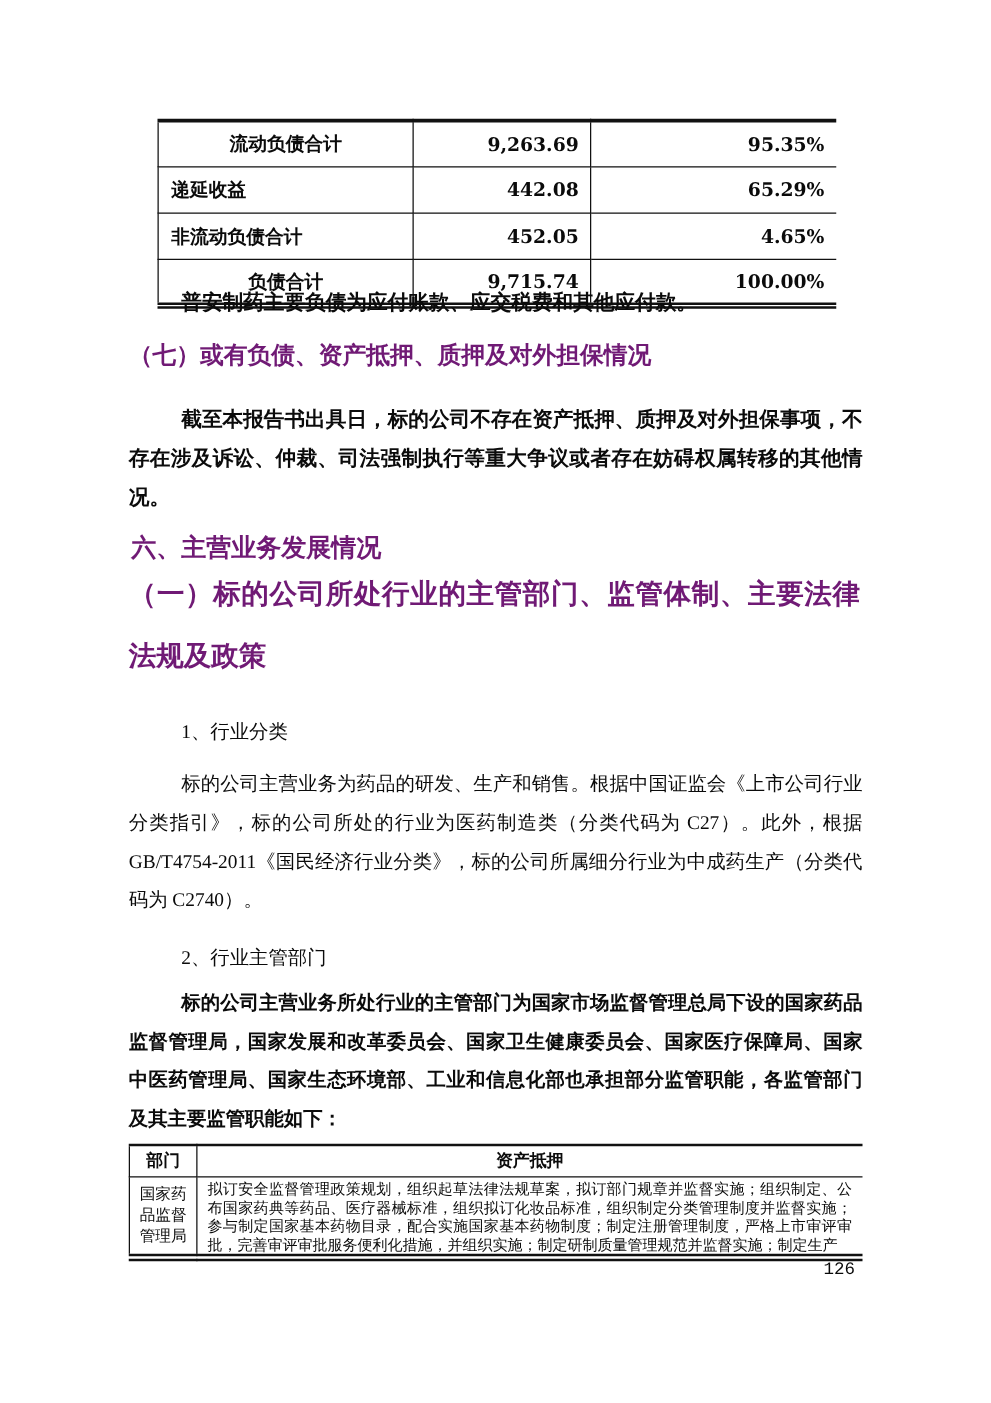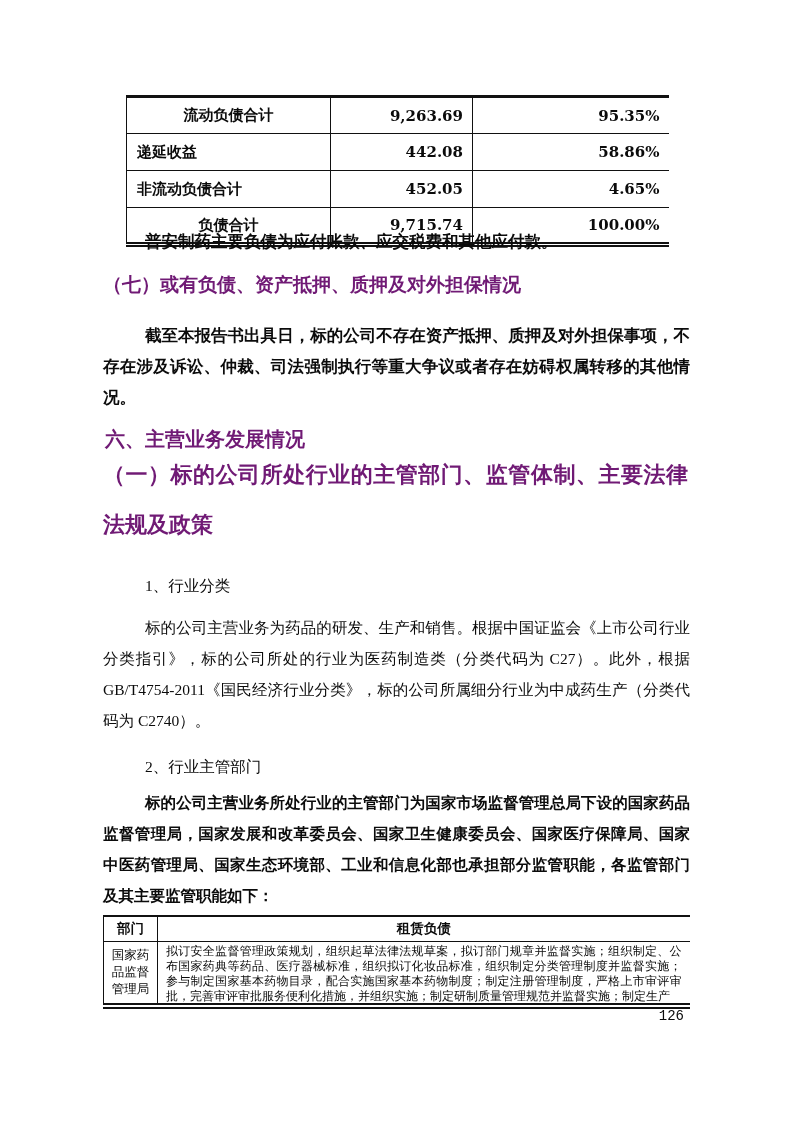--- a/index.html
+++ b/index.html
@@ -137,21 +137,21 @@
     </colgroup>
     <tbody>
       <tr>
         <td class="lbl c">流动负债合计</td>
         <td class="num">9,263.69</td>
         <td class="num">95.35%</td>
       </tr>
       <tr>
         <td class="lbl">递延收益</td>
         <td class="num">442.08</td>
-        <td class="num">58.86%</td>
+        <td class="num">65.29%</td>
       </tr>
       <tr>
         <td class="lbl">非流动负债合计</td>
         <td class="num">452.05</td>
         <td class="num">4.65%</td>
       </tr>
       <tr>
         <td class="lbl c">负债合计</td>
         <td class="num">9,715.74</td>
         <td class="num">100.00%</td>
@@ -178,21 +178,21 @@
   <p id="para-reg" class="para song">标的公司主营业务所处行业的主管部门为国家市场监督管理总局下设的国家药品监督管理局，国家发展和改革委员会、国家卫生健康委员会、国家医疗保障局、国家中医药管理局、国家生态环境部、工业和信息化部也承担部分监管职能，各监管部门及其主要监管职能如下：</p>
 
   <table class="t2">
     <colgroup>
       <col style="width:54px">
         <col style="width:532px">
     </colgroup>
     <thead>
       <tr>
         <th>部门</th>
-        <th>租赁负债</th>
+        <th>资产抵押</th>
       </tr>
     </thead>
     <tbody>
       <tr>
         <td class="dept">国家药品监督管理局</td>
         <td class="duty">
           <div class="duty-clip">拟订安全监督管理政策规划，组织起草法律法规草案，拟订部门规章并监督实施；组织制定、公布国家药典等药品、医疗器械标准，组织拟订化妆品标准，组织制定分类管理制度并监督实施；参与制定国家基本药物目录，配合实施国家基本药物制度；制定注册管理制度，严格上市审评审批，完善审评审批服务便利化措施，并组织实施；制定研制质量管理规范并监督实施；制定生产</div>
         </td>
       </tr>
     </tbody>

